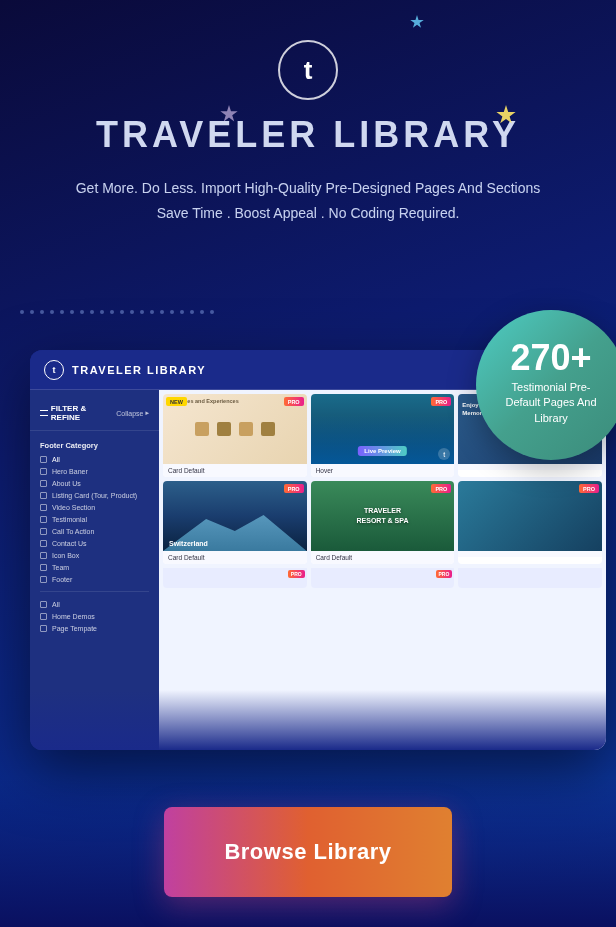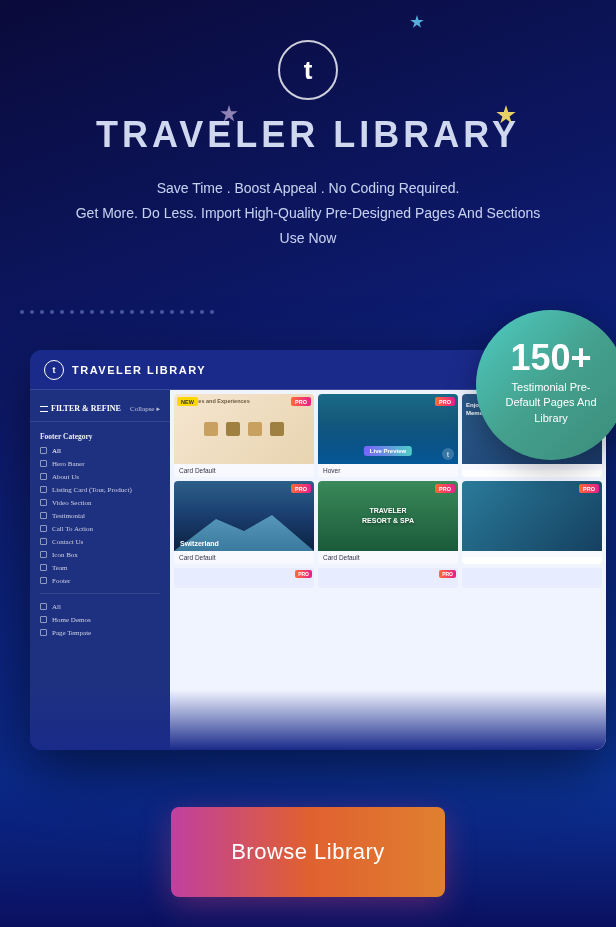--- a/index.html
+++ b/index.html
@@ -165,26 +165,25 @@
     }
 
     
     .app-body {
       display: flex;
       height: calc(100% - 40px);
     }
 
     
     .app-sidebar {
-      width: 140px;
+      width: 129px;
       background: #1e3080;
       padding: 10px 0;
       flex-shrink: 0;
       overflow: hidden;
-      font-family: Liberation Serif, serif;
     }
 
     .filter-bar {
       display: flex;
       align-items: center;
       justify-content: space-between;
       padding: 4px 10px 8px;
       border-bottom: 1px solid rgba(255,255,255,0.1);
       margin-bottom: 6px;
     }
@@ -425,21 +424,21 @@
       display: flex;
       align-items: center;
       justify-content: center;
       background: linear-gradient(0deg, #0a1060 0%, transparent 100%);
     }
 
     .browse-btn {
       background: linear-gradient(90deg, #c040a0, #e06030, #e08030);
       color: white;
       font-size: 22px;
-      font-weight: 400;
+      font-weight: 700;
       padding: 32px 60px;
       border-radius: 8px;
       border: none;
       cursor: pointer;
       letter-spacing: 0.5px;
       box-shadow: 0 8px 30px rgba(200,60,120,0.4);
     }
 
     
     .screenshot-fade {
@@ -497,28 +496,27 @@
 
   <div class="logo-circle">
     <span class="logo-t">t</span>
   </div>
 
   <h1 class="main-title">
     <span>TRAVELER LIBRARY</span>
   </h1>
 
   <div class="subtitle">
+    <div>Get More. Do Less. Import High-Quality Pre-Designed Pages And Sections</div>
     <div>Save Time . Boost Appeal . No Coding Required.</div>
-    <div>Get More. Do Less. Import High-Quality Pre-Designed Pages And Sections</div>
-    <div>Use Now</div>
   </div>
 </div>
 
 <div class="badge-circle">
-  <div class="badge-number">150+</div>
+  <div class="badge-number">270+</div>
   <div class="badge-text">
     <span>Testimonial Pre-</span><br>
     <span>Default Pages And</span><br>
     <span>Library</span>
   </div>
 </div>
 
 <div class="screenshot-container">
 
   <div class="app-header">

